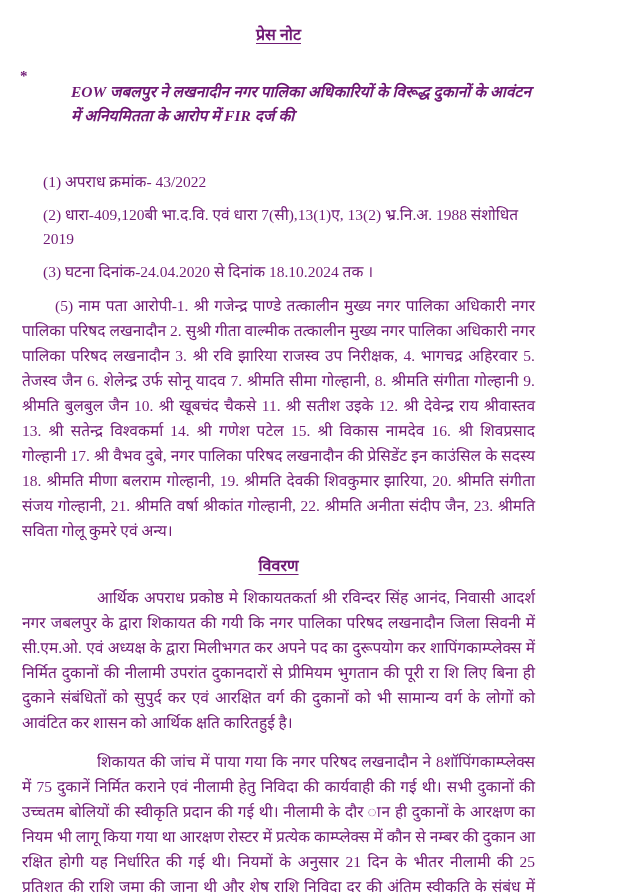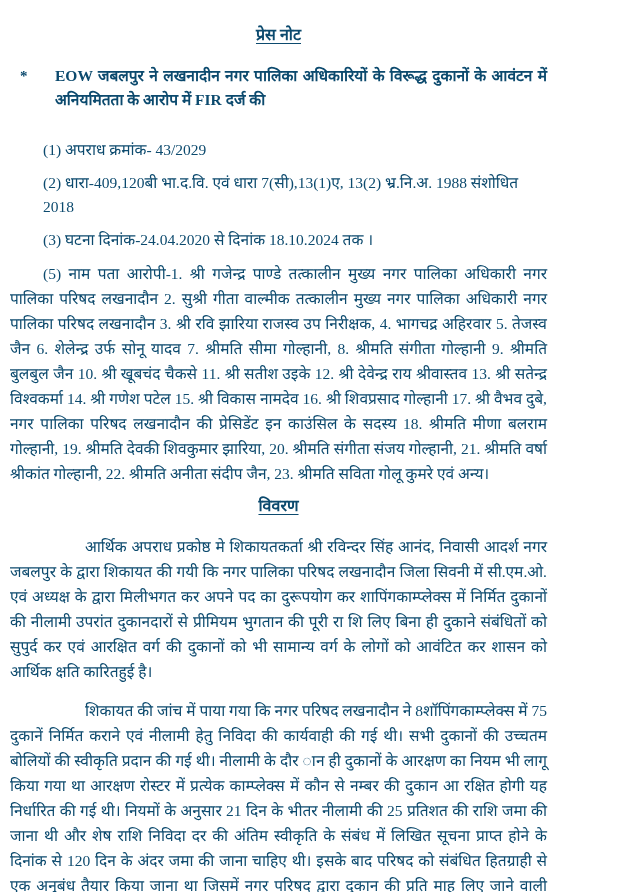--- a/index.html
+++ b/index.html
@@ -6,21 +6,21 @@
     margin: 0;
     padding: 0;
     background: #ffffff;
   }
   .page {
     position: relative;
     width: 557px;
     height: 892px;
     box-sizing: border-box;
     background: #ffffff;
-    color: #0c4a6e;
+    color: #701a75;
     font-family: "Liberation Serif", serif;
     padding: 24px 10px 12px 10px;
     overflow: hidden;
   }
   .title {
     margin: 0;
     text-align: center;
     font-size: 16px;
     font-weight: bold;
     text-decoration: underline;
@@ -33,47 +33,48 @@
   }
   .headline .bullet {
     flex: 0 0 35px;
     margin-left: 10px;
     font-weight: bold;
     font-size: 15px;
     line-height: 24px;
   }
   .headline .headline-text {
     flex: 1;
-    margin: 0;
+    margin: 16px;
     font-weight: bold;
     font-size: 15.5px;
     line-height: 24px;
     text-align: justify;
+    font-style: italic;
   }
   .case-details {
     margin-top: 26px;
     margin-left: 33px;
   }
   .case-details p {
     margin: 0 0 9px 0;
     font-size: 15.5px;
     line-height: 24px;
   }
   .para {
-    margin: 0;
+    margin: 12px;
     font-size: 15.5px;
     line-height: 25px;
     text-align: justify;
   }
   .accused-para {
     margin-top: 7px;
     text-indent: 33px;
   }
   .section-heading {
-    margin: 9px 0 17px 0;
+    margin: 9px 0 8px 0;
     text-align: center;
     font-size: 16px;
     font-weight: bold;
     text-decoration: underline;
     text-underline-offset: 3px;
     line-height: 22px;
   }
   .body-para-1 {
     margin-top: 8px;
     text-indent: 75px;
@@ -89,22 +90,22 @@
 <div class="page">
 
   <h1 class="title">प्रेस नोट</h1>
 
   <div class="headline">
     <span class="bullet">*</span>
     <p class="headline-text">EOW जबलपुर ने लखनादीन नगर पालिका अधिकारियों के विरूद्ध दुकानों के आवंटन में अनियमितता के आरोप में FIR दर्ज की</p>
   </div>
 
   <div class="case-details">
-    <p>(1) अपराध क्रमांक- 43/2029</p>
-    <p>(2) धारा-409,120बी भा.द.वि. एवं धारा 7(सी),13(1)ए, 13(2) भ्र.नि.अ. 1988 संशोधित 2018</p>
+    <p>(1) अपराध क्रमांक- 43/2022</p>
+    <p>(2) धारा-409,120बी भा.द.वि. एवं धारा 7(सी),13(1)ए, 13(2) भ्र.नि.अ. 1988 संशोधित 2019</p>
     <p>(3) घटना दिनांक-24.04.2020 से दिनांक 18.10.2024 तक ।</p>
   </div>
 
   <p class="para accused-para">(5) नाम पता आरोपी-1. श्री गजेन्द्र पाण्डे तत्कालीन मुख्य नगर पालिका अधिकारी नगर पालिका परिषद लखनादौन 2. सुश्री गीता वाल्मीक तत्कालीन मुख्य नगर पालिका अधिकारी नगर पालिका परिषद लखनादौन  3. श्री रवि झारिया राजस्व उप निरीक्षक, 4. भागचद्र अहिरवार 5. तेजस्व जैन 6. शेलेन्द्र उर्फ सोनू यादव 7. श्रीमति सीमा गोल्हानी, 8. श्रीमति संगीता गोल्हानी 9. श्रीमति बुलबुल जैन 10. श्री खूबचंद चैकसे 11. श्री सतीश उइके 12. श्री देवेन्द्र राय श्रीवास्तव 13. श्री सतेन्द्र विश्वकर्मा 14. श्री गणेश पटेल 15. श्री विकास नामदेव 16. श्री शिवप्रसाद गोल्हानी 17. श्री वैभव दुबे, नगर पालिका परिषद लखनादौन की प्रेसिडेंट इन काउंसिल के सदस्य 18. श्रीमति मीणा बलराम गोल्हानी, 19. श्रीमति देवकी शिवकुमार झारिया, 20. श्रीमति संगीता संजय गोल्हानी, 21. श्रीमति वर्षा श्रीकांत गोल्हानी, 22. श्रीमति अनीता संदीप जैन, 23. श्रीमति सविता गोलू कुमरे एवं अन्य।</p>
 
   <h2 class="section-heading">विवरण</h2>
 
   <p class="para body-para-1">आर्थिक अपराध प्रकोष्ठ मे शिकायतकर्ता श्री रविन्दर सिंह आनंद, निवासी आदर्श नगर जबलपुर के द्वारा शिकायत की गयी कि नगर पालिका परिषद लखनादौन जिला सिवनी में सी.एम.ओ. एवं अध्यक्ष के द्वारा मिलीभगत कर अपने पद का दुरूपयोग कर शापिंगकाम्प्लेक्स में निर्मित दुकानों की नीलामी उपरांत दुकानदारों से प्रीमियम भुगतान की पूरी रा शि लिए बिना ही दुकाने संबंधितों को सुपुर्द कर एवं आरक्षित वर्ग की दुकानों को भी सामान्य वर्ग के लोगों को आवंटित कर शासन को आर्थिक क्षति कारितहुई है।</p>
 
   <p class="para body-para-2">शिकायत की जांच में पाया गया कि नगर परिषद लखनादौन ने 8शॉपिंगकाम्प्लेक्स में 75 दुकानें निर्मित कराने एवं नीलामी हेतु निविदा की कार्यवाही की गई थी। सभी दुकानों की उच्चतम बोलियों की स्वीकृति प्रदान की गई थी। नीलामी के दौर ान ही दुकानों के आरक्षण का नियम भी लागू किया गया था आरक्षण रोस्टर में प्रत्येक काम्प्लेक्स में कौन से नम्बर की दुकान आ रक्षित होगी यह निर्धारित की गई थी। नियमों के अनुसार 21 दिन के भीतर नीलामी की 25 प्रतिशत की राशि जमा की जाना थी और शेष राशि निविदा दर की अंतिम स्वीकृति के संबंध में लिखित सूचना प्राप्त होने के दिनांक से 120 दिन के अंदर जमा की जाना चाहिए थी। इसके बाद परिषद को संबंधित हितग्राही से एक अनुबंध तैयार किया जाना था जिसमें नगर परिषद द्वारा दुकान की प्रति माह लिए जाने वाली किराये की राशि का भी वर्णन होता है। मुख्य नगर पालिका अधिकारी एवं राजस्व विभाग के अधिकारियों के द्वारा दुकानदारों से मिलीभगत कर बिना अनुबंध किये एवं नीलामी की बोली की पूरी राशि जमा कराये बिना ही दुकानदारों को दुकानों का कब्जा दे दिया है। सत्यापन पर पाया गया कि 32 दुकानों में से 13 दुकानदारों ने नीलामी की राशि लगभग 79,82,500/-रू. जमा नहीं की है और परिषद से अनुबंध किये बिना ही दुकानें संचालित कर रहे है। इन दुकानदारों से नियमानुसार  किराये की राशि भी वसूल नहीं की गयी है, जो लगभग 2,88,000/-रू. होती</p>

